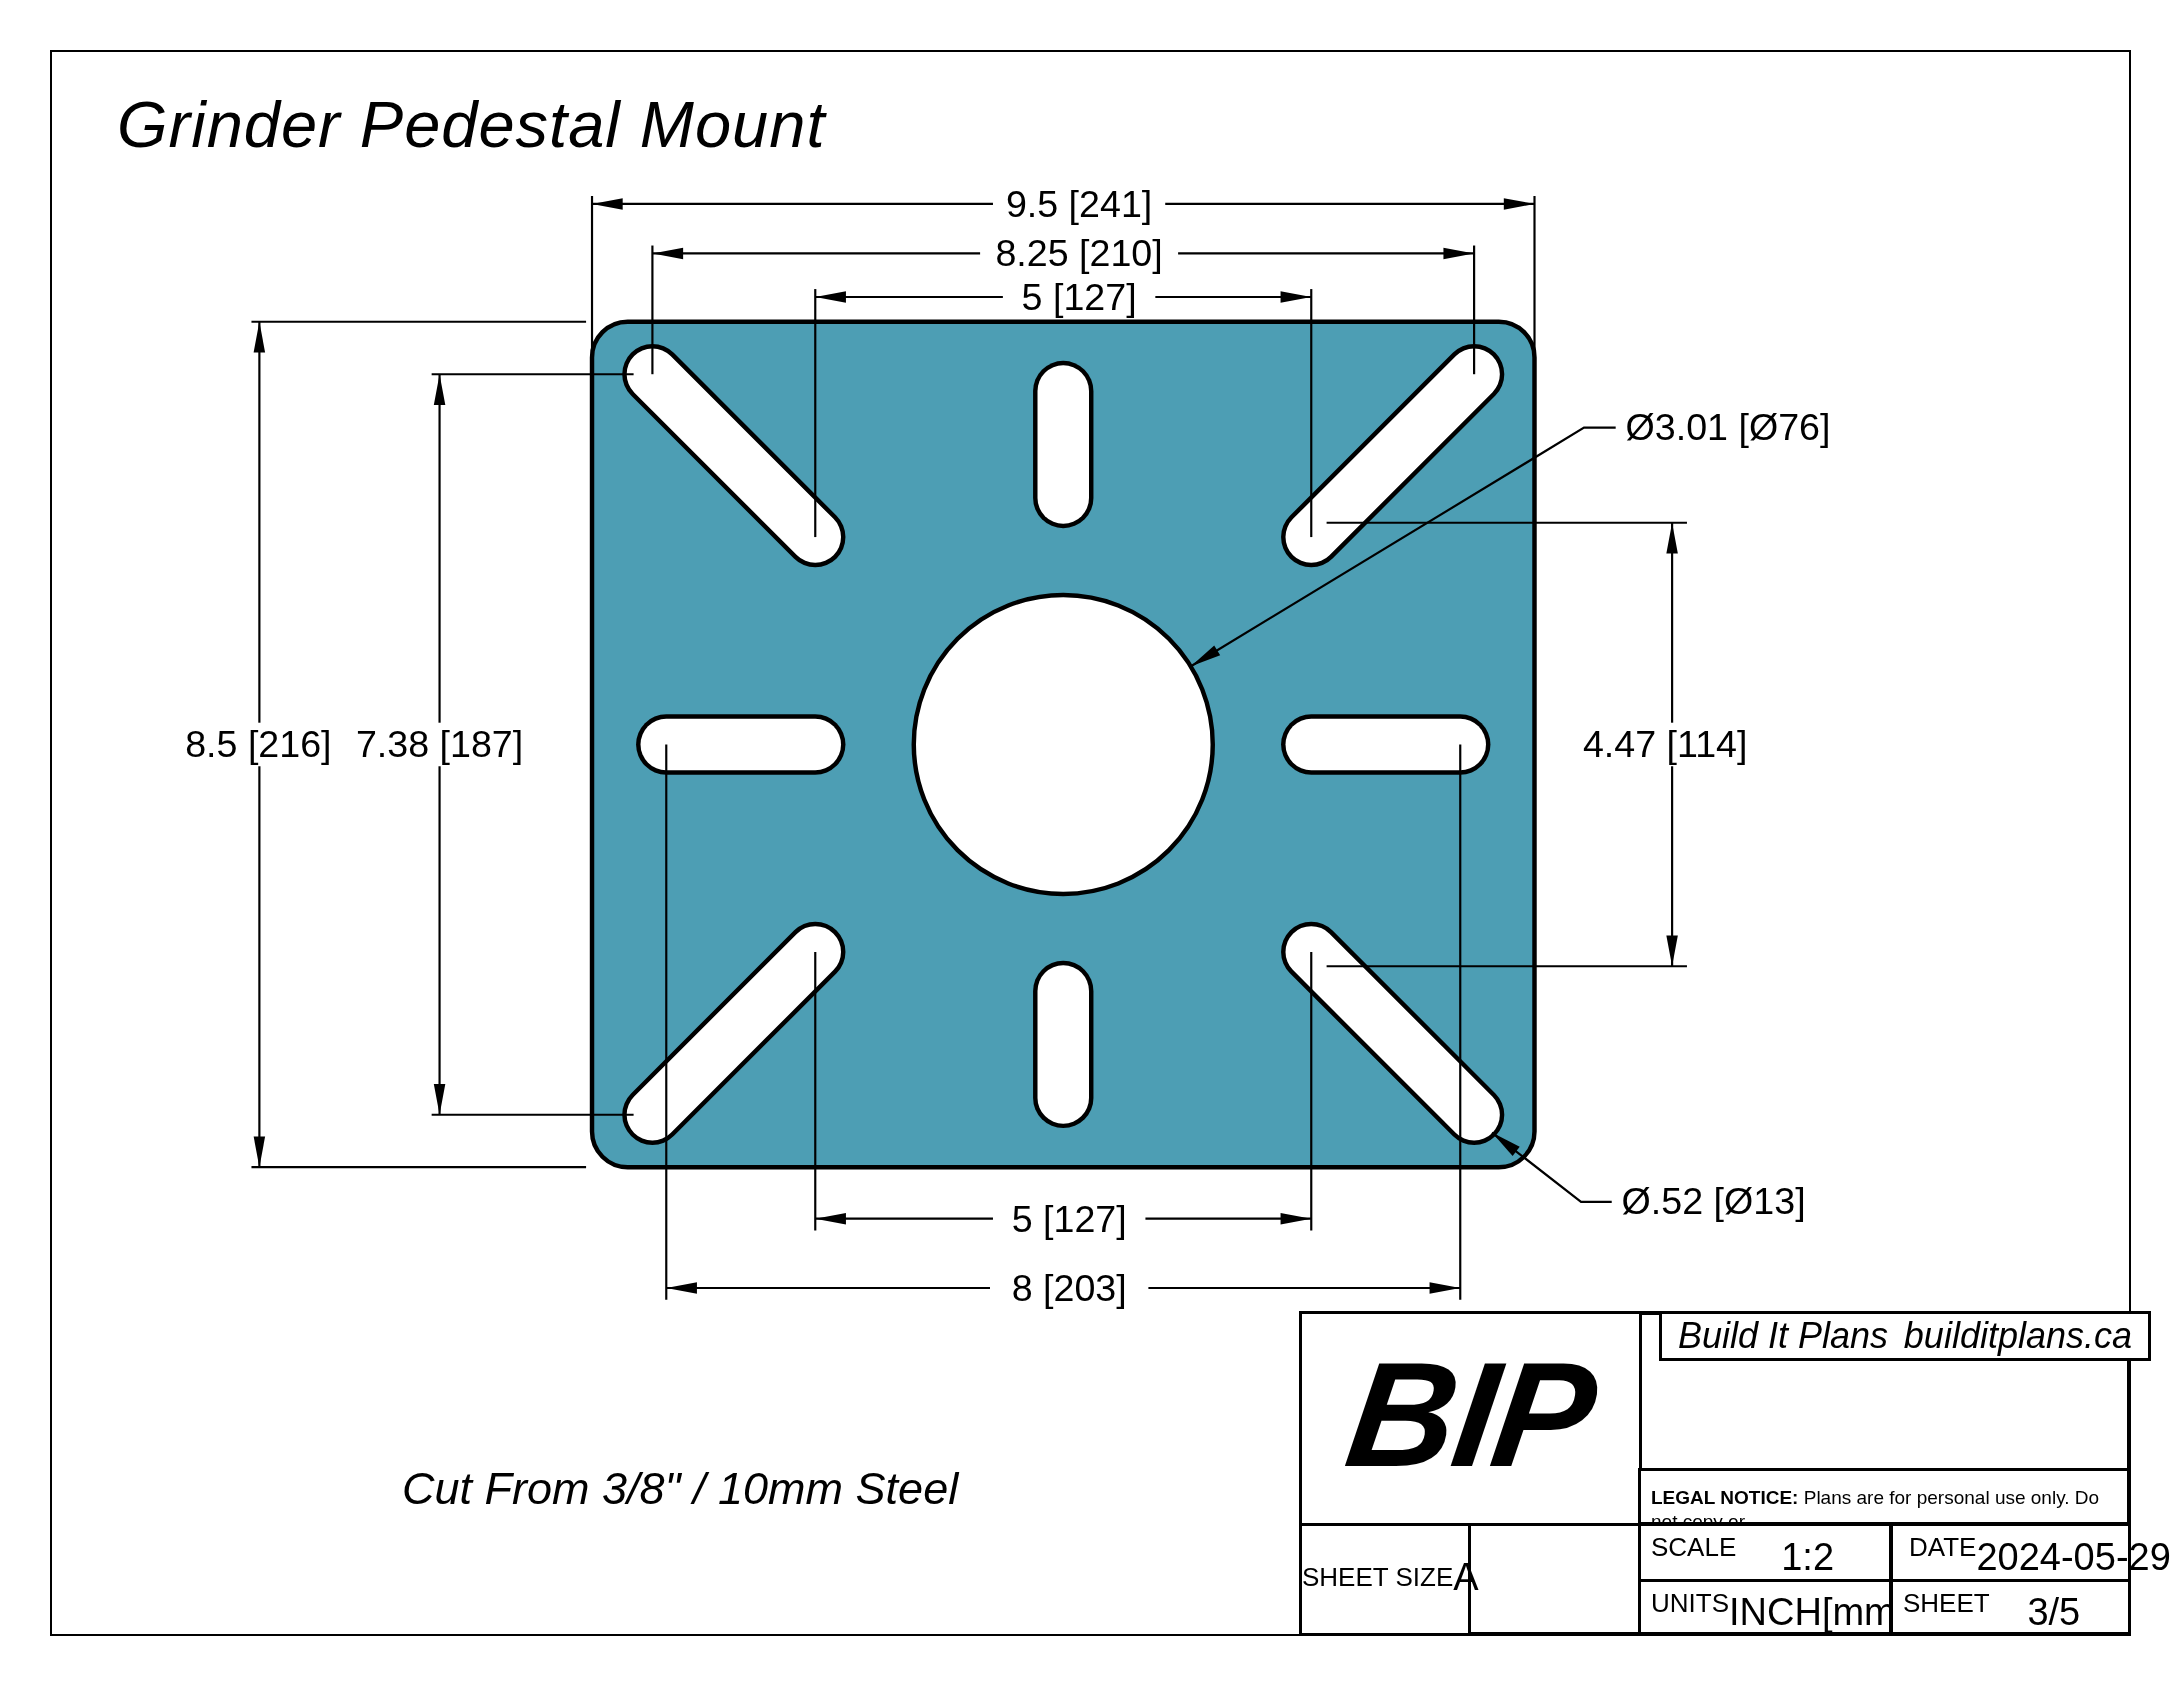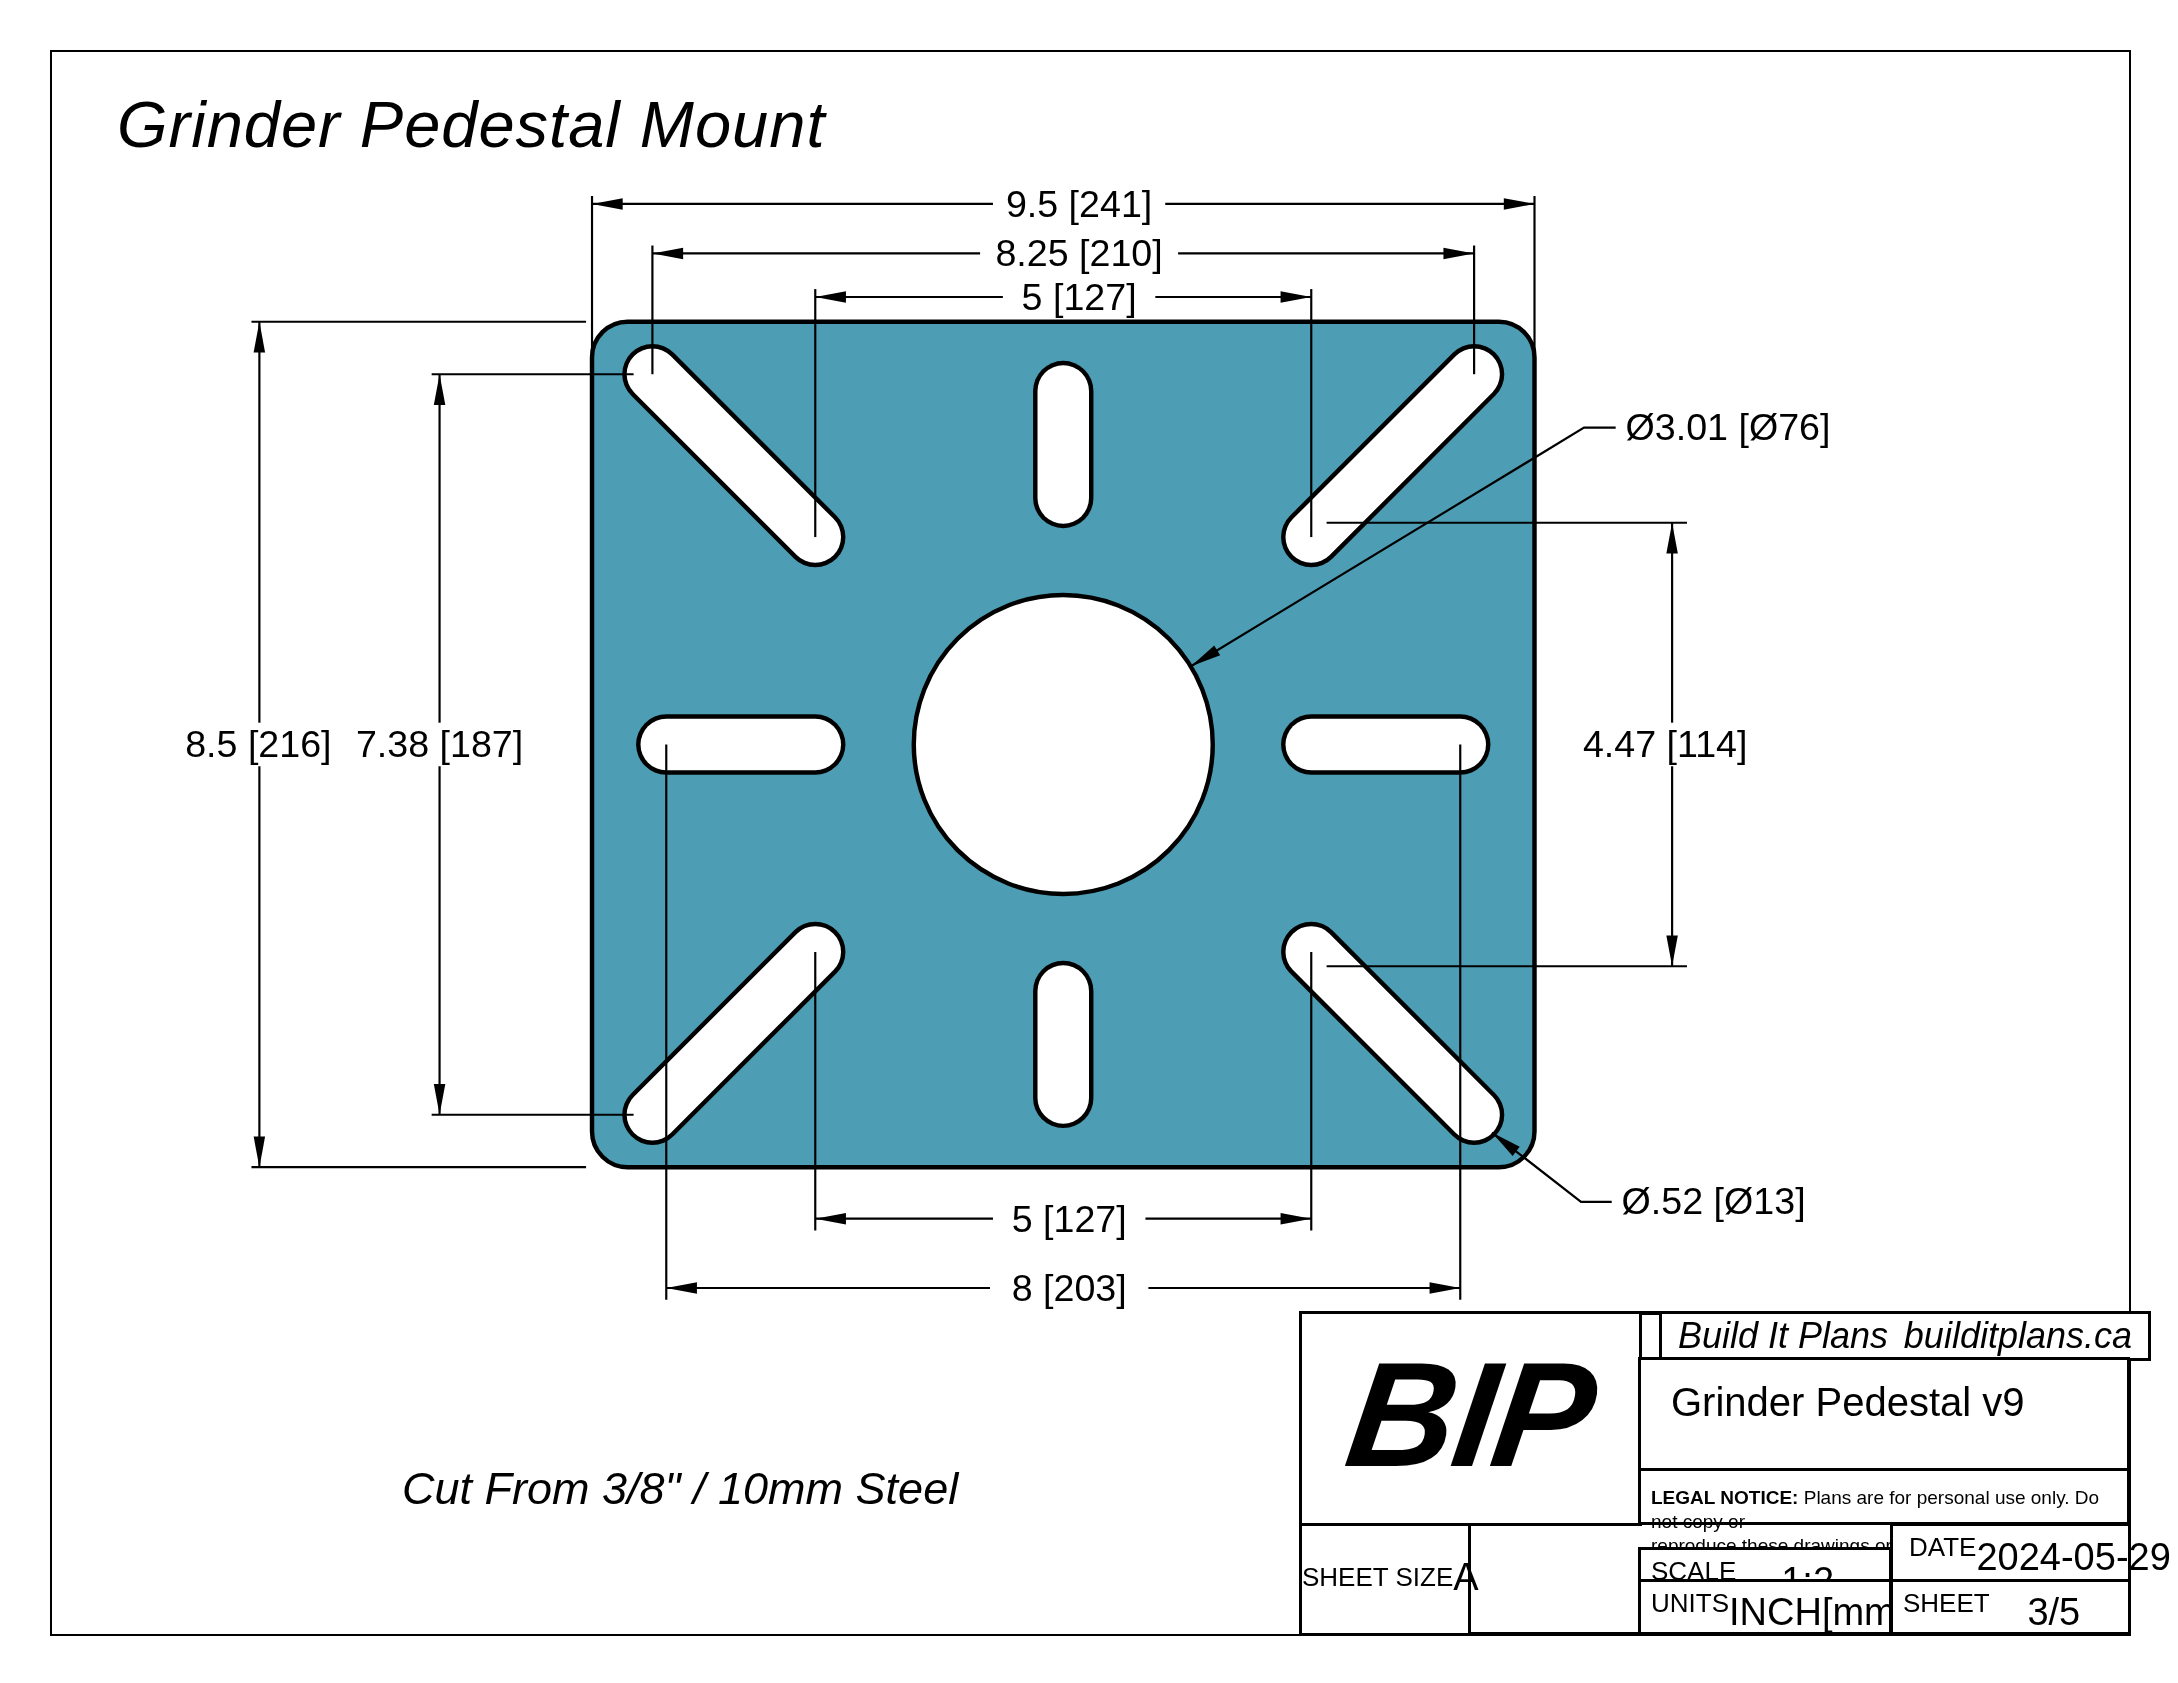--- a/index.html
+++ b/index.html
@@ -32,21 +32,21 @@
   #tb-brand .brand{font-size:36px;font-style:italic;white-space:nowrap;}
   #tb-title{left:1638px;top:1357px;width:492px;height:114px;}
   #tb-title .dwg-title{font-size:40px;padding:20px 0 0 30px;white-space:nowrap;}
   #tb-legal{left:1638px;top:1468px;width:492px;height:57px;padding:15px 10px;box-sizing:border-box;}
   #tb-legal .legal{font-size:19px;line-height:1.25;}
   #tb-sheetsize{left:1299px;top:1523px;width:172px;height:113px;}
   #tb-qty{left:1468px;top:1523px;width:173px;height:113px;}
   .label-over-value{display:flex;flex-direction:row;align-items:center;justify-content:space-between;padding:8px 0 12px 0;box-sizing:border-box;}
   .cell-label{font-size:26px;white-space:nowrap;}
   .cell-value{font-size:38px;white-space:nowrap;}
-  #tb-scale{left:1638px;top:1523px;width:254px;height:59px;margin-top:24px;}
+  #tb-scale{left:1638px;top:1523px;width:254px;height:59px;}
   #tb-units{left:1638px;top:1579px;width:254px;height:56px;}
   #tb-date{left:1890px;top:1523px;width:241px;height:59px;padding-left:16px;}
   #tb-sheet{left:1890px;top:1579px;width:241px;height:56px;}
   .label-beside-value{display:flex;align-items:center;padding:4px 10px;box-sizing:border-box;}
   .label-beside-value .cell-label{align-self:flex-start;padding-top:2px;}
   .label-beside-value .cell-value{margin:10px auto 0 auto;}
   
   text{font-family:"Liberation Sans", sans-serif;font-size:38px;fill:#000;}
 </style>
 </head>
@@ -166,23 +166,20 @@
 
   <div id="tb-logo" class="tb-cell">
     <span class="logo-text">BIP</span>
   </div>
 
   <div id="tb-brand" class="tb-cell">
     <span class="brand">Build It Plans</span>
     <span class="brand">builditplans.ca</span>
   </div>
 
-  <div id="tb-title" class="tb-cell">
-    <div class="dwg-title">Grinder Pedestal v9</div>
-  </div>
 
   <div id="tb-legal" class="tb-cell">
     <div class="legal"><b>LEGAL NOTICE:</b><span> Plans are for personal use only. Do not copy or</span><br>
     <span>reproduce these drawings or associated files without written permission.</span></div>
   </div>
 
   <div id="tb-sheetsize" class="tb-cell label-over-value">
     <span class="cell-label">SHEET SIZE</span>
     <span class="cell-value">A</span>
   </div>

